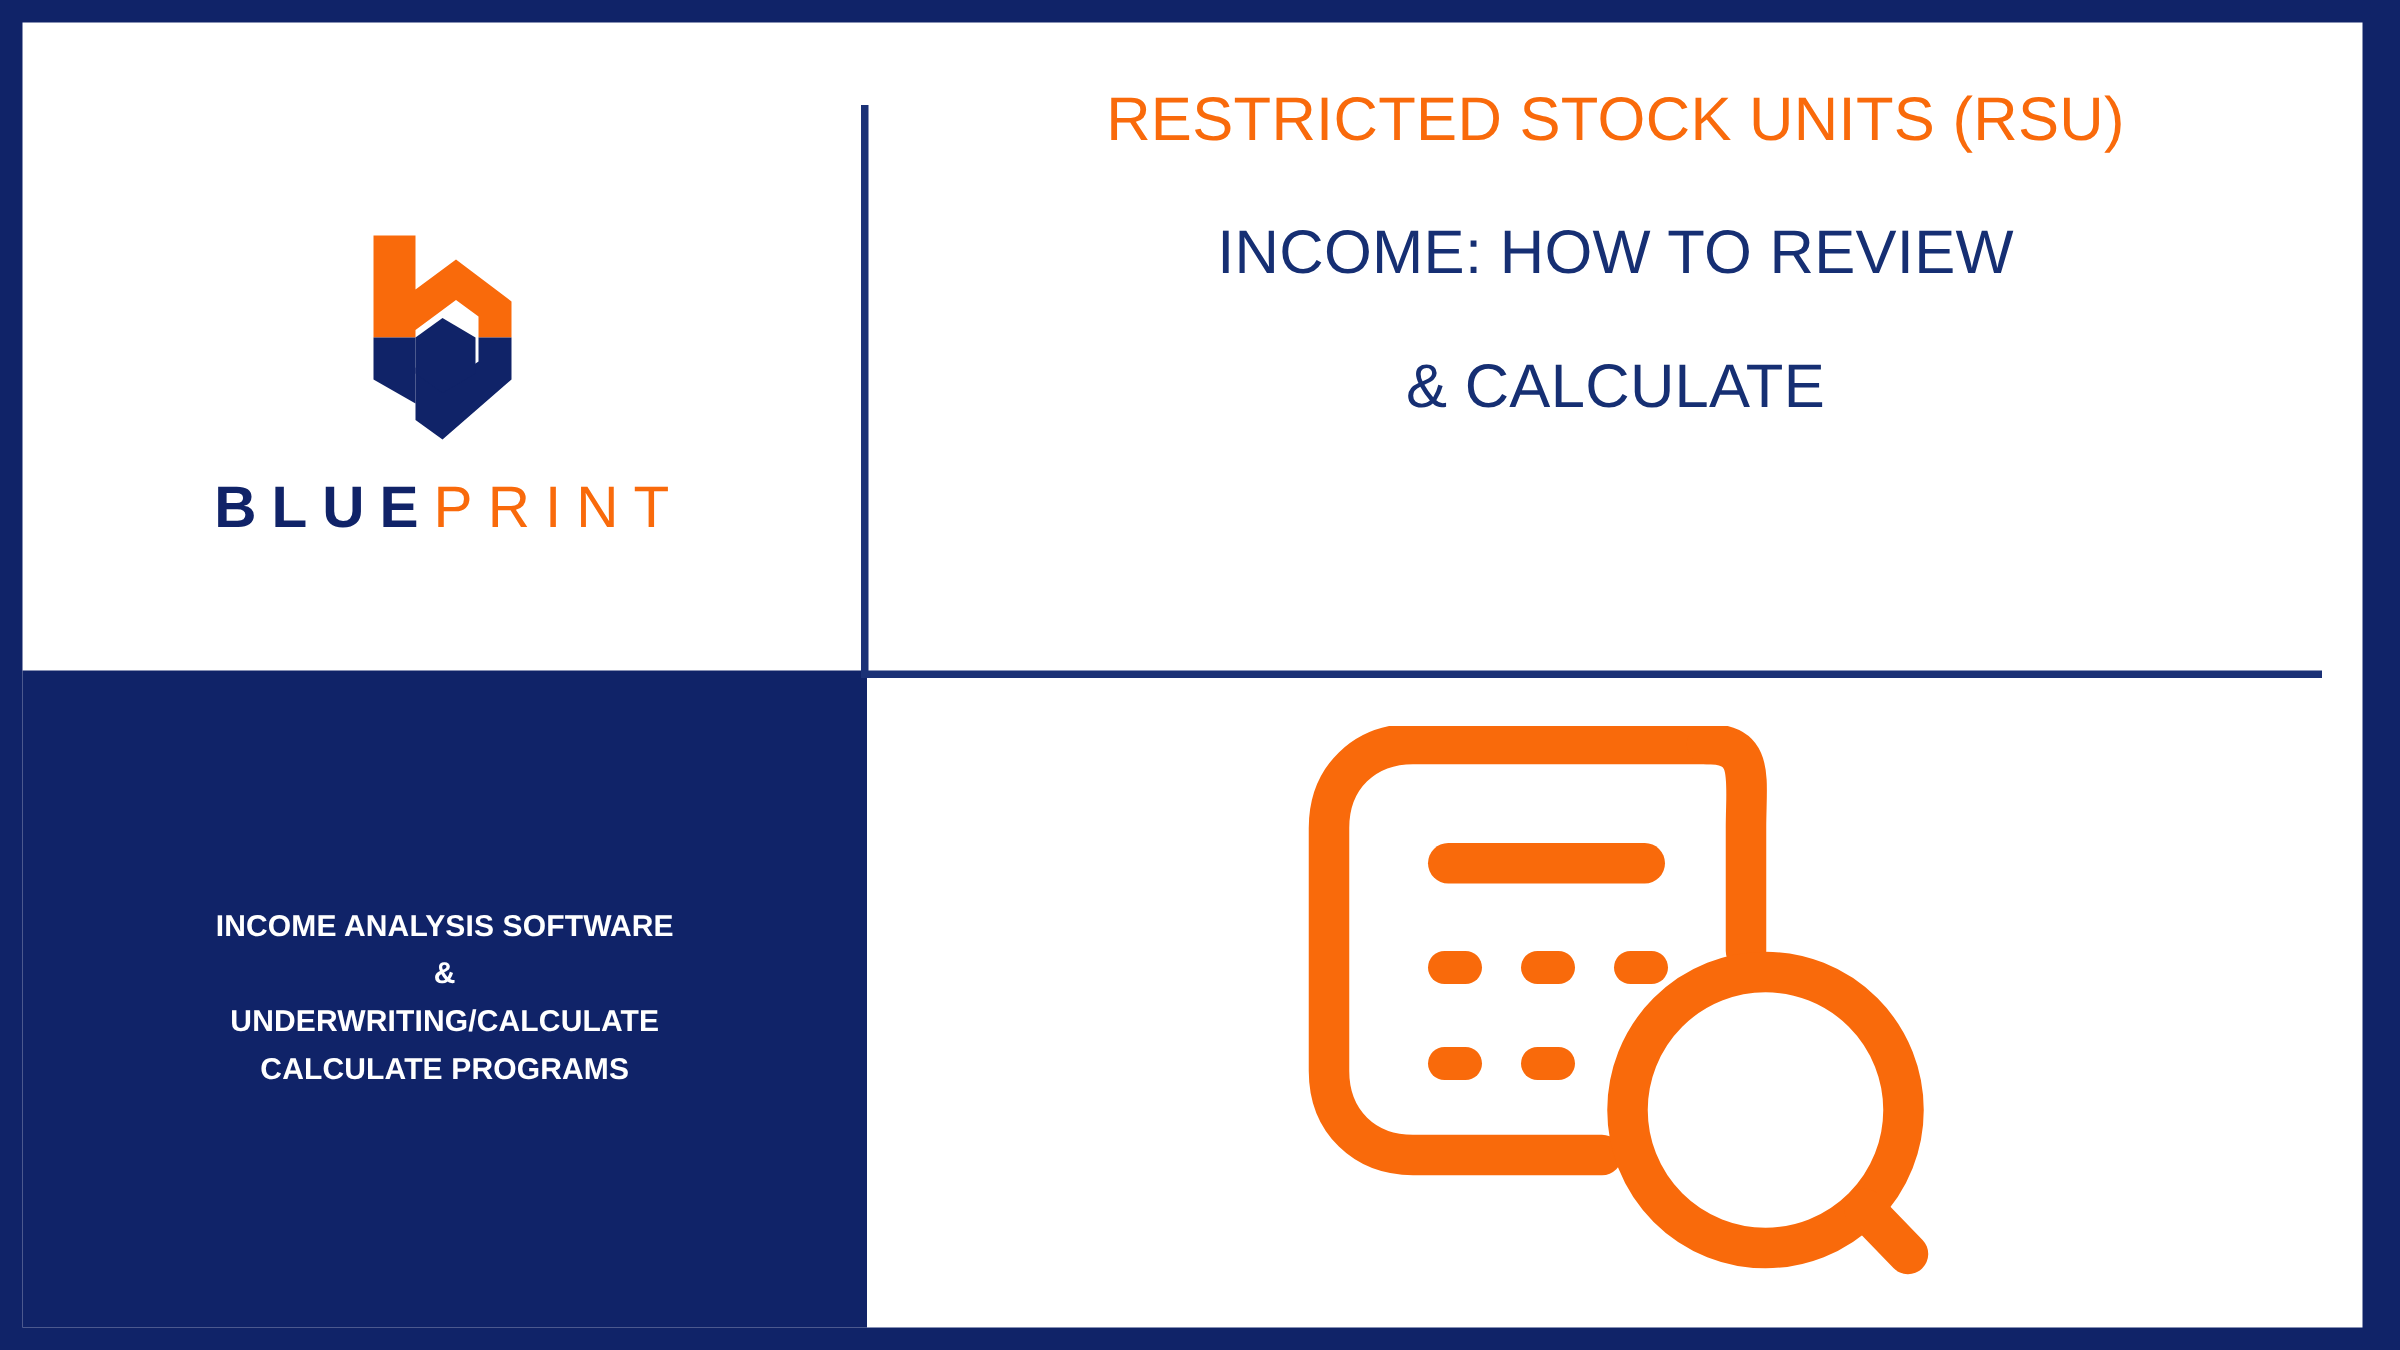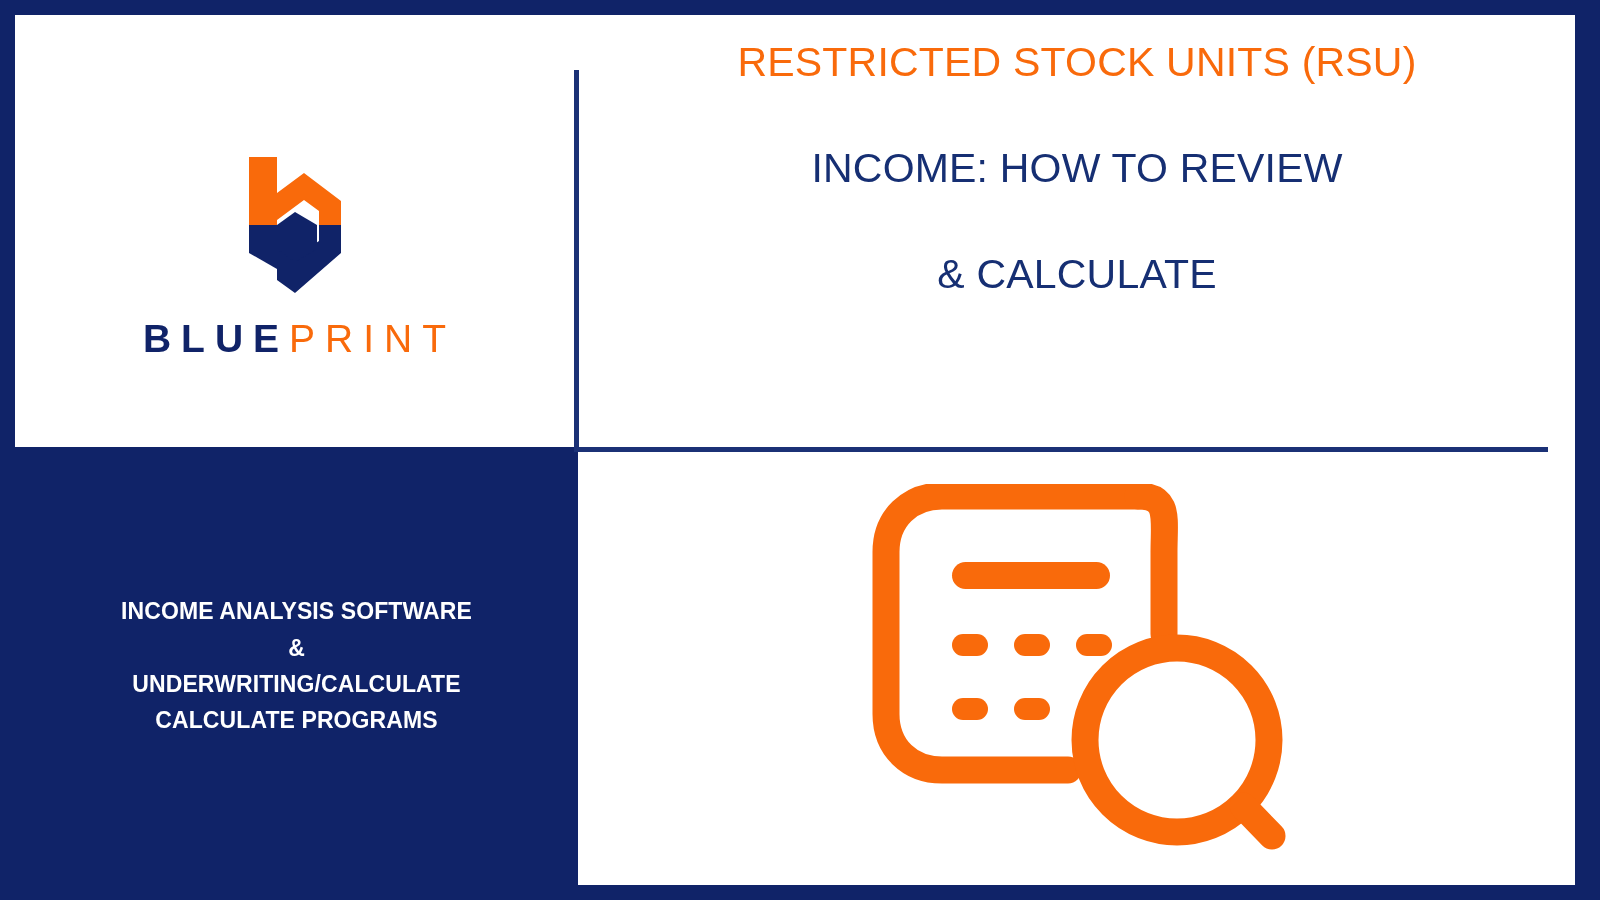--- a/index.html
+++ b/index.html
@@ -102,51 +102,50 @@
     left: 564px;
     top: 0px;
     width: 996px;
     height: 336px;
     display: flex;
     flex-direction: column;
     align-items: center;
     justify-content: center;
     box-sizing: border-box;
     padding: 0 40px 30px 40px;
-    gap: 48px;
   }
   .title-line {
     font-size: 41px;
     line-height: 1.42;
     letter-spacing: 0.2px;
     text-align: center;
     white-space: nowrap;
     font-weight: 400;
   }
   .title-line.accent { color: #f96a0b; }
-  .title-line.dark   { color: #162f73; }
+  .title-line.dark   { color: #162f73; margin-top: 31px; }
 
   
   .tagline-block {
     position: absolute;
     left: 0px;
     top: 432px;
     width: 563px;
     height: 438px;
     display: flex;
     flex-direction: column;
     align-items: center;
     justify-content: center;
     box-sizing: border-box;
     padding: 0 18px;
   }
   .tagline-line {
     color: #ffffff;
     font-weight: 700;
-    font-size: 23px;
+    font-size: 20px;
     line-height: 1.58;
     text-align: center;
     letter-spacing: 0.1px;
     white-space: nowrap;
   }
 
   
   .icon-block {
     position: absolute;
     left: 564px;

